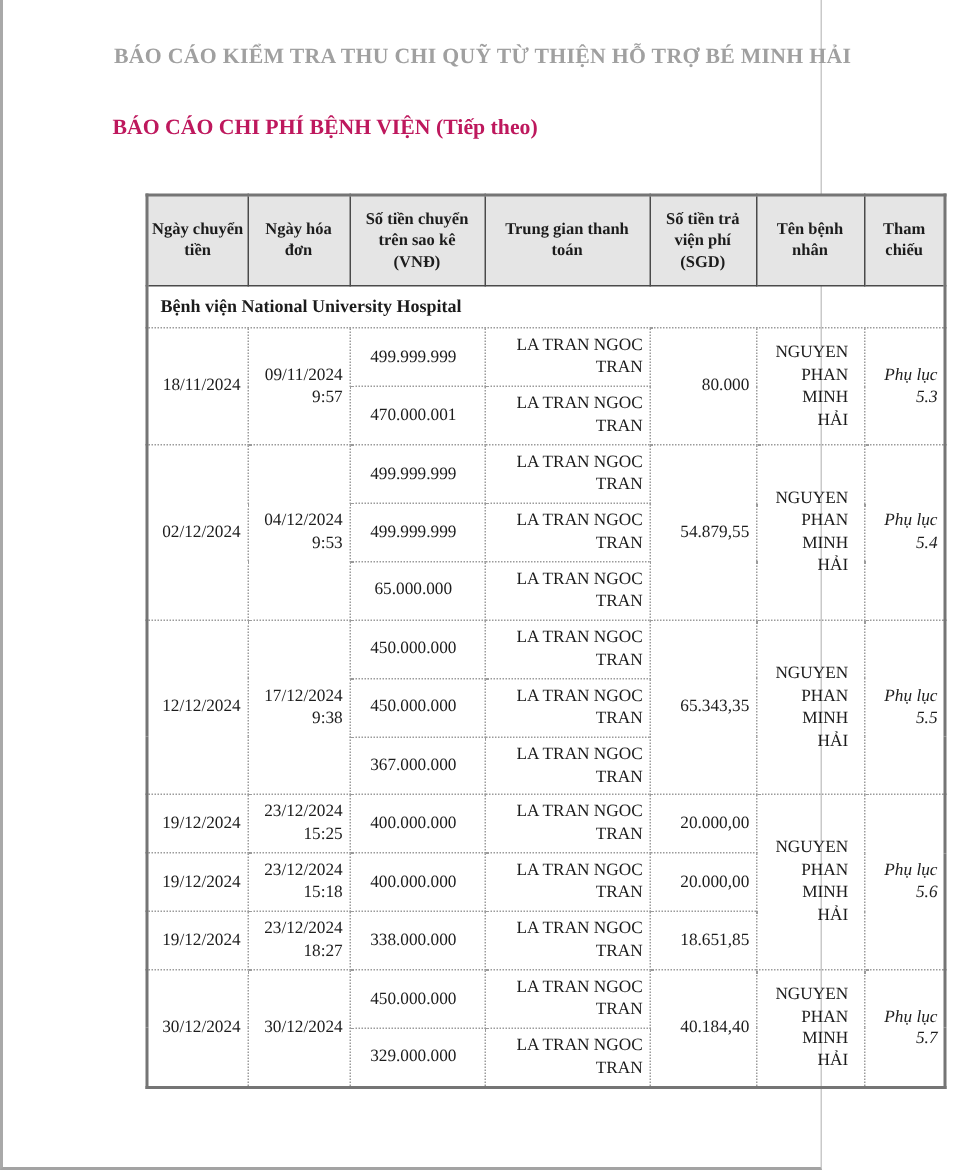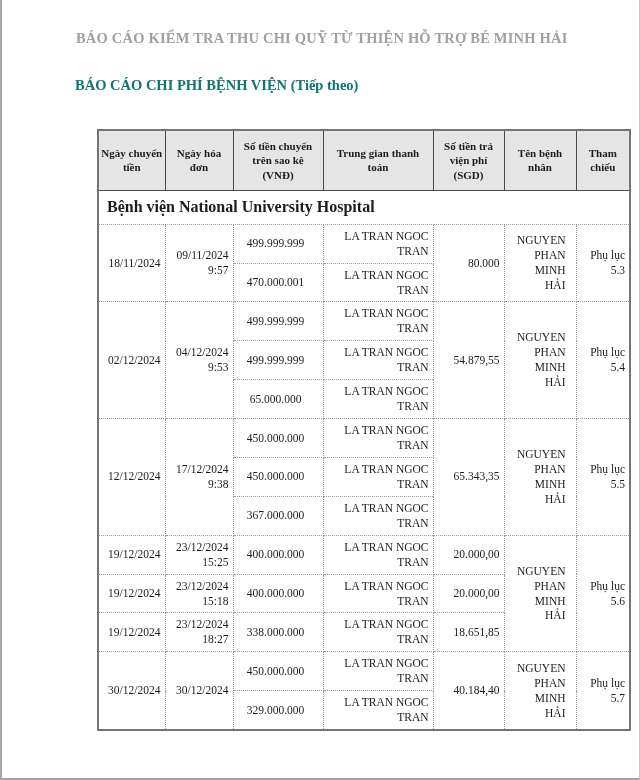--- a/index.html
+++ b/index.html
@@ -2,33 +2,33 @@
 <html><head>
 <meta charset="utf-8">
 <style>
   html,body{margin:0;padding:0;background:#ffffff;}
   body{
     width:640px;height:780px;overflow:hidden;
     font-family:"Liberation Serif","DejaVu Serif",serif;
     color:#1c1c1c;
   }
   .page{
-    position:relative;width:640px;height:780px;box-sizing:border-box;
+    position:relative;width:548px;height:780px;box-sizing:border-box;
     background:#ffffff;
     border-left:2px solid #a9a9a9;
     border-right:1px solid #c9c9c9;
     border-bottom:2px solid #a3a3a3;
   }
   .watermark{
     position:absolute;left:74px;top:30px;width:500px;
     font-size:14.5px;font-weight:bold;color:#a0a0a0;letter-spacing:.2px;
   }
   .doc-title{
     position:absolute;left:73px;top:77px;width:520px;
-    font-size:14.5px;font-weight:bold;color:#0f766e;
+    font-size:14.5px;font-weight:bold;color:#be185d;
   }
   .unit{
     position:absolute;right:31px;top:105px;
     font-size:12.5px;font-style:italic;font-weight:bold;color:#0f766e;margin-top:34px;
   }
   table.report{
     position:absolute;left:95px;top:129px;width:532px;
     border-collapse:collapse;table-layout:fixed;
     border:2px solid #757575;
   }
@@ -38,26 +38,26 @@
     font-size:11px;font-weight:bold;line-height:1.3;
     padding:8px 2px;text-align:center;vertical-align:middle;
   }
   td{
     border:1px dotted #9b9b9b;
     font-size:11.5px;line-height:1.3;
     padding:4px 4px;text-align:right;vertical-align:middle;
     word-wrap:break-word;
   }
   td.section{
-    font-weight:bold;font-size:16px;text-align:left;
+    font-weight:bold;font-size:12px;text-align:left;
     padding:6px 8px;
   }
   td.num{text-align:center;padding-right:9px;}
   td.patient{padding-left:10px;padding-right:10px;}
-  td.ref{}
+  td.ref{font-style:italic;}
 </style>
 </head>
 <body>
 
 <div class="page">
   <div class="watermark">BÁO CÁO KIỂM TRA THU CHI QUỸ TỪ THIỆN HỖ TRỢ BÉ MINH HẢI</div>
   <div class="doc-title">BÁO CÁO CHI PHÍ BỆNH VIỆN (Tiếp theo)</div>
   <div class="unit">ĐVT: VNĐ</div>
 
   <table class="report">

